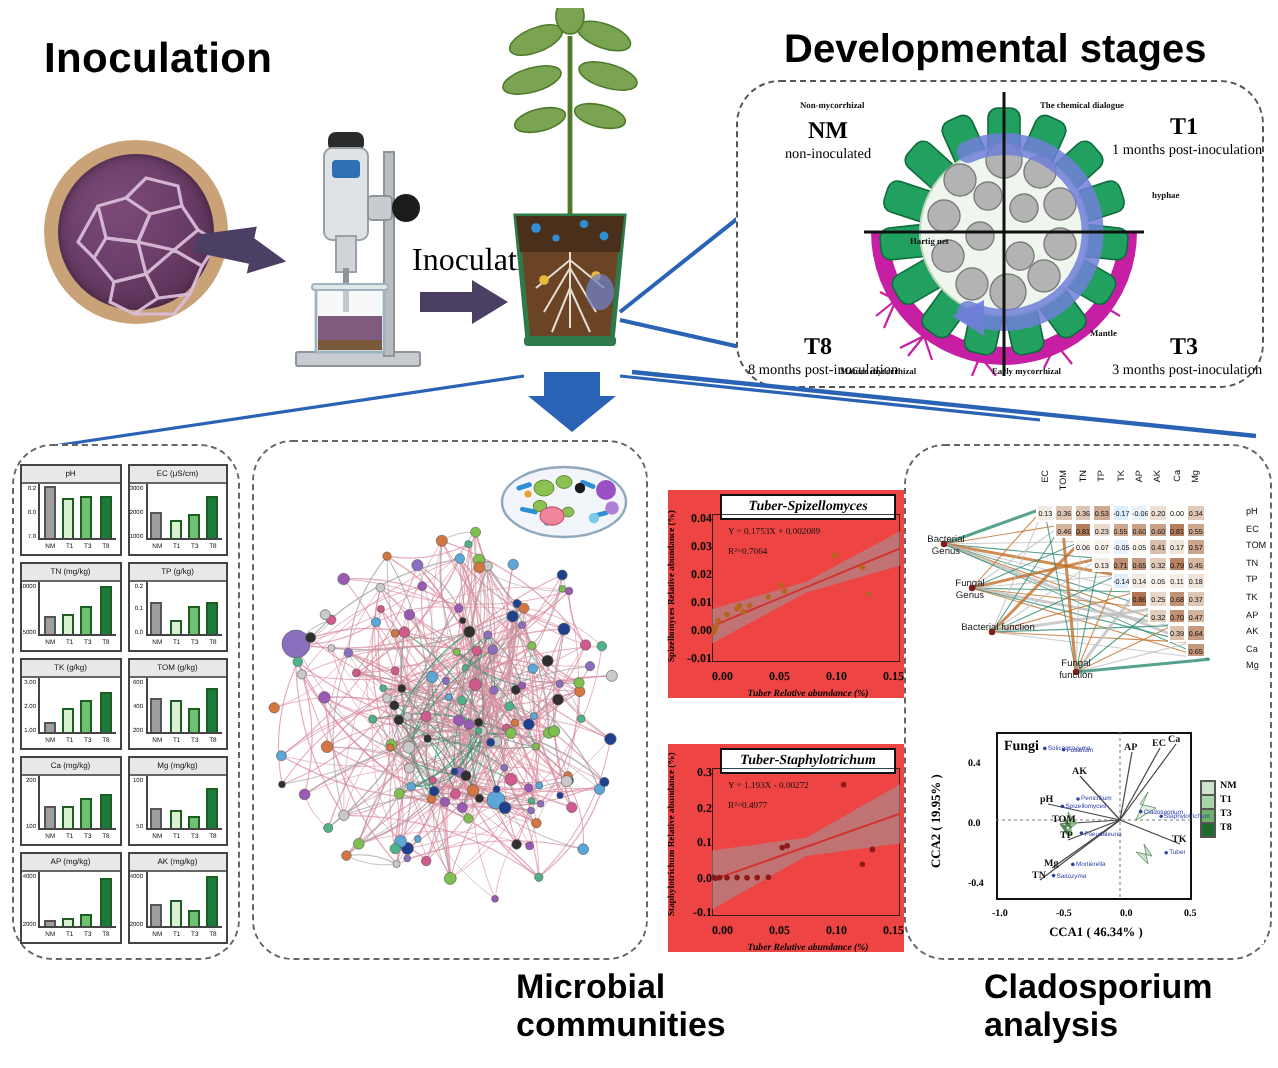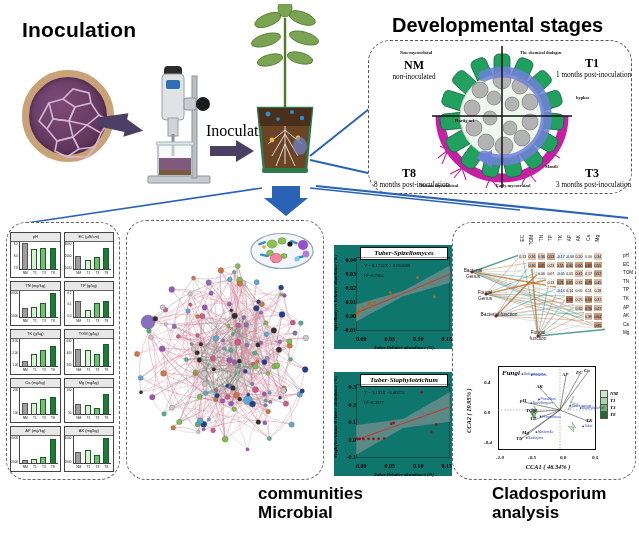--- a/index.html
+++ b/index.html
@@ -75,21 +75,21 @@
   .mini-yaxis{position:absolute;left:0;top:9px;bottom:7px;width:9px;
      display:flex;flex-direction:column;justify-content:space-between;
      align-items:flex-end;font-size:3px;color:#111;padding-right:1px;box-sizing:border-box;
      border-right:.5px solid #444;}
 
   
   #network{position:absolute;left:130px;top:250px;width:188px;height:222px;}
   #petri{position:absolute;left:250px;top:232px;width:64px;height:38px;}
 
   
-  .scatter{position:absolute;background:#0f766e;}
+  .scatter{position:absolute;background:#ef4444;}
   #scatter1{left:334px;top:245px;width:118px;height:104px;}
   #scatter2{left:334px;top:372px;width:118px;height:104px;}
   .sc-title{position:absolute;left:26px;top:2px;right:4px;height:11px;
      border:.7px solid #111;font-family:"Liberation Serif",serif;font-weight:bold;
      font-style:italic;font-size:7px;line-height:11px;text-align:center;background:#fff;}
   .sc-eq{position:absolute;font-family:"Liberation Serif",serif;font-size:4.6px;color:#111;}
   .sc-ylab{position:absolute;left:-1px;top:10px;width:12px;height:76px;
      font-family:"Liberation Serif",serif;font-weight:bold;font-size:4.6px;
      writing-mode:vertical-rl;transform:rotate(180deg);text-align:center;
      white-space:nowrap;}
@@ -106,21 +106,21 @@
   #heat{position:absolute;left:518px;top:252px;width:104px;height:92px;}
   .heat-cell{position:absolute;box-sizing:border-box;font-size:3.6px;
      line-height:8px;text-align:center;color:#111;font-family:"Liberation Sans",sans-serif;}
   .heat-rowlab{position:absolute;left:105px;font-size:4.6px;line-height:8px;color:#111;}
   .heat-collab{position:absolute;top:-17px;font-size:4.6px;color:#111;
      writing-mode:vertical-rl;transform:rotate(180deg);white-space:nowrap;}
   .netlab{position:absolute;font-size:4.8px;line-height:1.15;text-align:center;
      color:#222;font-family:"Liberation Sans",sans-serif;}
 
   
-  #cca{position:absolute;left:464px;top:356px;width:168px;height:116px;background:#fff;font-style:italic;}
+  #cca{position:absolute;left:464px;top:356px;width:168px;height:116px;background:#fff;}
   #cca-frame{position:absolute;left:34px;top:10px;right:36px;bottom:22px;
      border:.8px solid #111;}
   #cca-title{position:absolute;left:38px;top:13px;font-family:"Liberation Serif",serif;
      font-weight:bold;font-size:7px;}
   #cca-xlab{position:absolute;left:30px;right:30px;bottom:2px;text-align:center;
      font-family:"Liberation Serif",serif;font-weight:bold;font-size:6.4px;}
   #cca-ylab{position:absolute;left:1px;top:18px;height:74px;width:11px;
      writing-mode:vertical-rl;transform:rotate(180deg);text-align:center;
      font-family:"Liberation Serif",serif;font-weight:bold;font-size:6.4px;}
   .cca-tick{position:absolute;font-family:"Liberation Serif",serif;font-weight:bold;font-size:5px;}
@@ -1425,19 +1425,19 @@
     <div class="tax-lab" style="left: 76.5433px; top: 41.4786px;">Penicillium</div>
     <div class="tax-lab" style="left: 64.2917px; top: 79.8108px;">Saitozyma</div>
     <div class="tax-lab" style="left: 59.9327px; top: 16.2144px;">Solicoccozyma</div>
     <div class="tax-lab" style="left: 69.2626px; top: 16.9094px;">Fusarium</div>
     <div class="tax-lab" style="left: 107.816px; top: 47.7727px;">Cladosporium</div>
   </div>
 
 <div class="abs caption" id="cap-soil">
 </div>
 <div class="abs caption" id="cap-micro">
+  <div>Microbial</div>
   <div>communities</div>
-  <div>Microbial</div>
 </div>
 <div class="abs caption" id="cap-assoc">
   <div>Cladosporium</div>
   <div>analysis</div>
 </div>
 
 </body></html>

